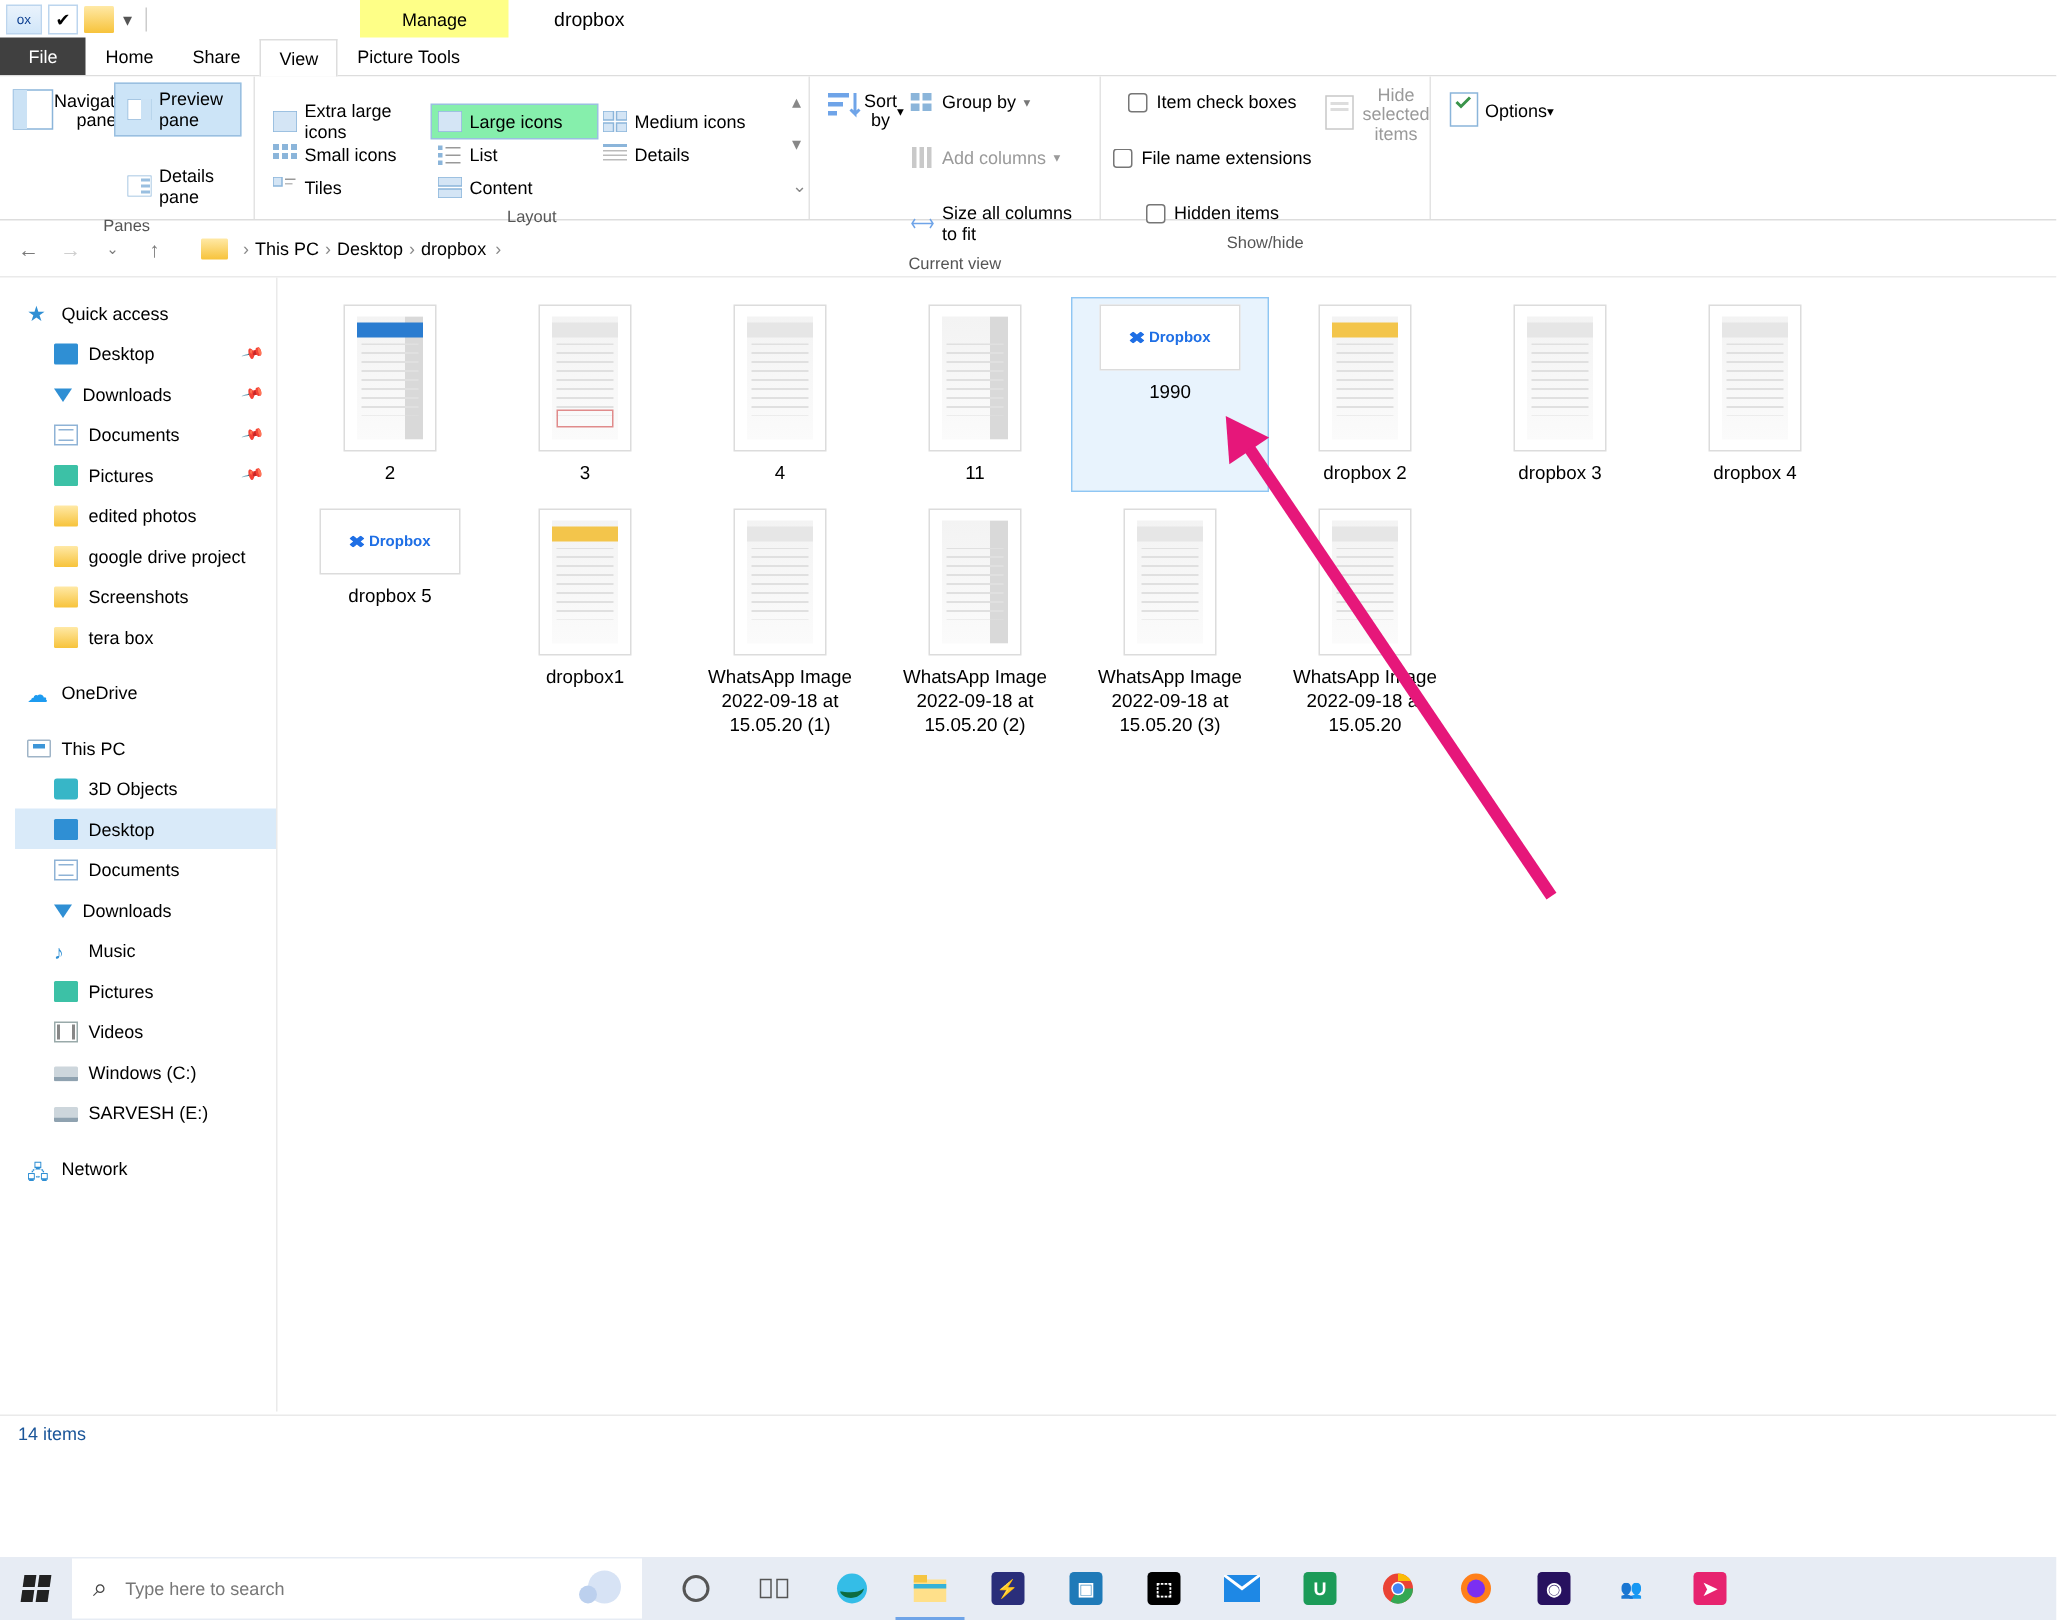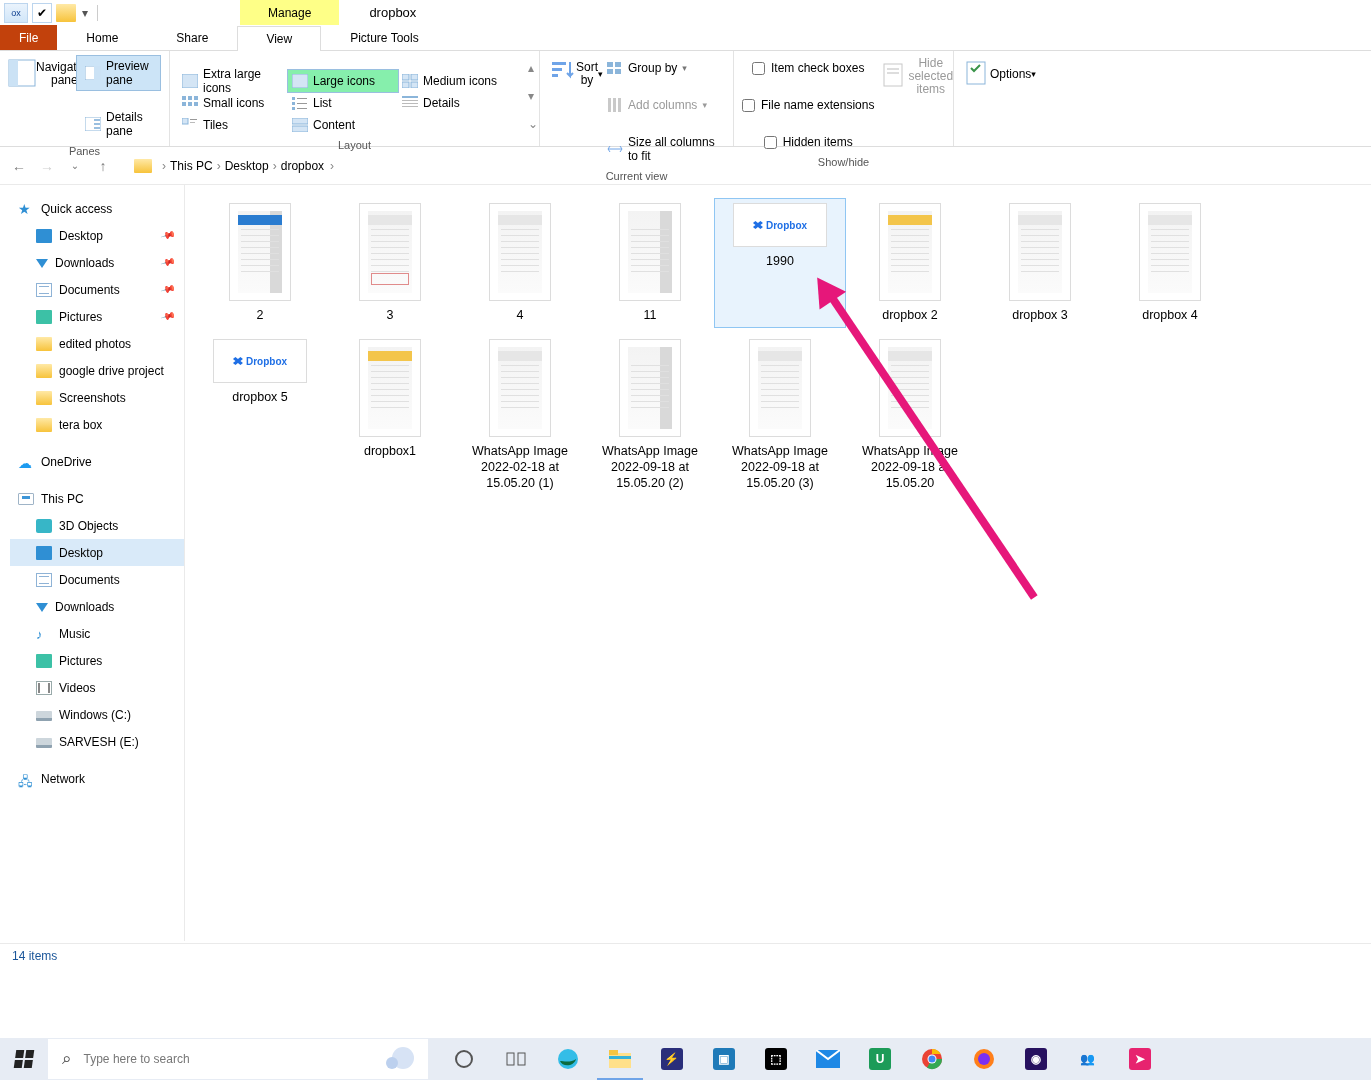--- a/index.html
+++ b/index.html
@@ -11,22 +11,22 @@
 .qat-icon { width:24px; height:20px; border:1px solid #bcd5ee; background:linear-gradient(#eaf3fc,#d1e6f9); display:flex; align-items:center; justify-content:center; color:#0a3d8f; font-size:9px; }
 .qat-check { width:20px; height:20px; border:1px solid #bcd5ee; display:flex; align-items:center; justify-content:center; }
 .qat-folder { width:20px; height:18px; background:linear-gradient(#ffe9a6,#f7c33b); border-radius:1px; }
 .qat-sep { width:1px; height:16px; background:#ccc; margin:0 3px; }
 .qat-drop { width:10px; color:#555; text-align:center; }
 .ctx-tab { height:25px; padding:0 28px; background:#feff87; display:flex; align-items:center; font-size:12px; }
 .titlebar .folder-title { padding:0 30px; font-size:13px; }
 
 
 .tabs-row { height:26px; display:flex; align-items:flex-end; border-bottom:1px solid #ddd; background:#fff; }
-.tab { padding:5px 28px; font-size:12px; cursor:default; border:1px solid transparent; border-bottom:none; }
-.tab.file { background:#c2410c; color:#fff; padding:5px 18px; }
+.tab { padding:5px 12px; font-size:12px; cursor:default; border:1px solid transparent; border-bottom:none; }
+.tab.file { background:#404040; color:#fff; padding:5px 18px; }
 .tab.active { border-color:#ddd; background:#fff; position:relative; top:1px; }
 
 
 .ribbon { height:96px; background:#fff; border-bottom:1px solid #ddd; display:flex; }
 .group { border-right:1px solid #e3e3e3; padding:4px 8px 0 8px; display:flex; flex-direction:column; }
 .group-body { flex:1; display:flex; gap:6px; align-items:flex-start; }
 .group-label { text-align:center; font-size:11px; color:#555; padding:3px 0 2px; }
 .big-btn { display:flex; flex-direction:row; align-items:center; justify-content:flex-start; width:62px; padding-top:2px; }
 .big-btn .ic { width:32px; height:32px; margin-bottom:2px; display:flex; align-items:center; justify-content:center; }
 .big-btn span { text-align:center; font-size:12px; line-height:13px; }
@@ -562,21 +562,21 @@
           </div>
           <div class="name">dropbox1</div>
         </div>
         <div class="item">
           <div class="thumb">
             <div class="mock ">
               <div class="bar g"></div>
               <div class="lines"></div>
             </div>
           </div>
-          <div class="name">WhatsApp Image 2022-02-18 at 15.05.20 (1)</div>
+          <div class="name">WhatsApp Image 2022-09-18 at 15.05.20 (1)</div>
         </div>
         <div class="item">
           <div class="thumb">
             <div class="mock ">
               <div class="side"></div>
               <div class="lines"></div>
             </div>
           </div>
           <div class="name">WhatsApp Image 2022-09-18 at 15.05.20 (2)</div>
         </div>

